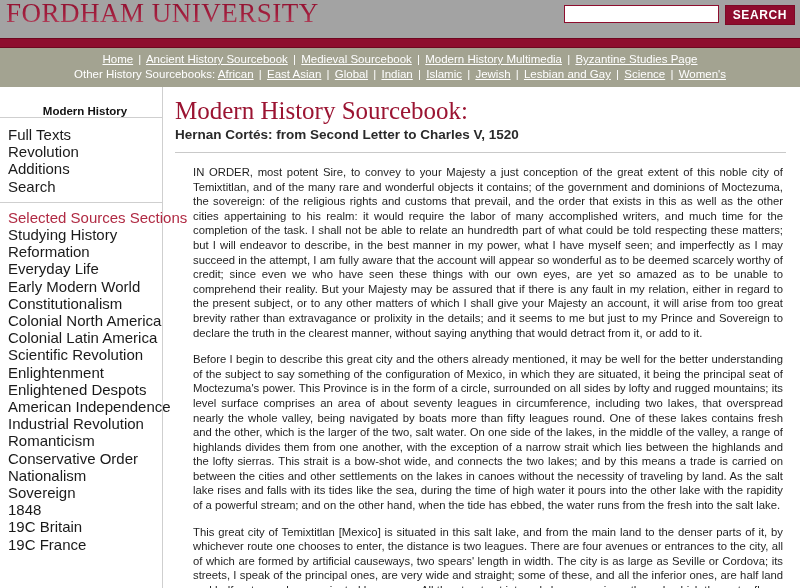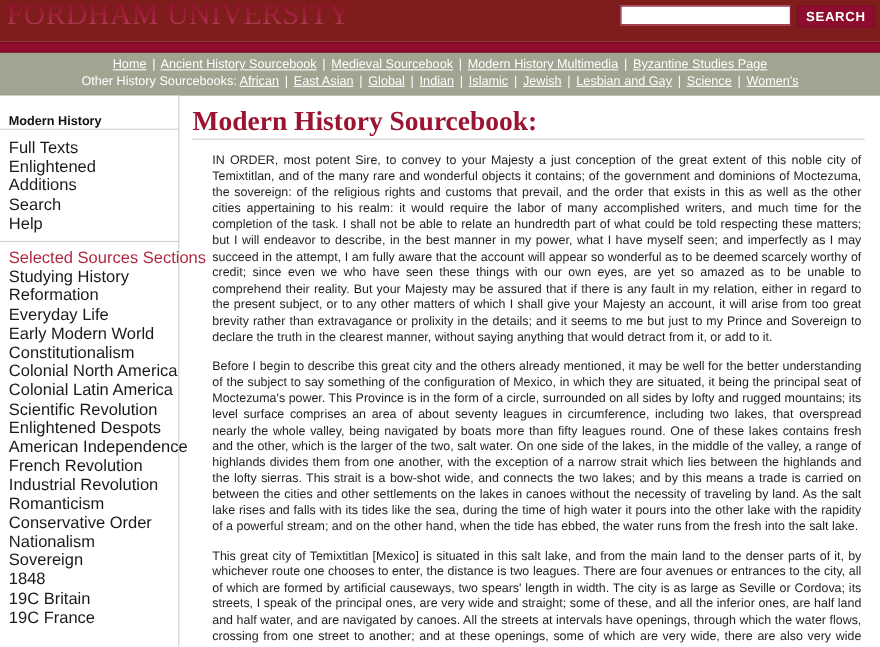--- a/index.html
+++ b/index.html
@@ -12,21 +12,21 @@
     height: 588px;
     overflow: hidden;
     font-family: "Liberation Sans", sans-serif;
     color: #222222;
   }
 
   
   .masthead {
     position: relative;
     height: 38px;
-    background: #7f1d1d;
+    background: #a3a3a3;
   }
   .brand {
     position: absolute;
     left: 6px;
     top: -2px;
     font-family: "Liberation Serif", serif;
     font-size: 27px;
     letter-spacing: 0.5px;
     color: #9b1432;
     background: linear-gradient(180deg, #8d0b2b 0%, #a3203f 55%, #b8536a 100%);
@@ -114,20 +114,21 @@
     background: #ffffff;
     flex: 0 0 163px;
   }
   .sb-title {
     font-size: 11.5px;
     font-weight: bold;
     color: #111111;
     padding: 18px 0 0 8px;
     height: 30px;
     box-sizing: border-box;
+    text-align: center;
   }
   .sb-divider {
     border-top: 1px solid #cfcfcf;
     margin: 0;
     height: 0;
   }
   .sb-group { padding: 8px 0 7px 8px; }
   .sb-group.tight { padding-top: 6px; }
   .sb-item {
     font-size: 15px;
@@ -144,21 +145,21 @@
     padding: 10px 14px 0 12px;
     box-sizing: border-box;
     min-width: 0;
   }
   .page-title {
     font-family: "Liberation Serif", serif;
     font-size: 25px;
     line-height: 28px;
     color: #9b1432;
     margin: 0 0 1px 0;
-    font-weight: bold;
+    font-weight: normal;
   }
   .page-subtitle {
     font-size: 13.5px;
     font-weight: bold;
     color: #2a2a2a;
     margin: 0 0 8px 0;
     line-height: 18px;
   }
   .hr {
     border-top: 1px solid #c9c9c9;
@@ -221,54 +222,54 @@
 </div>
 
 <div class="columns">
 
   <div class="sidebar">
     <div class="sb-title">Modern History</div>
     <div class="sb-divider"></div>
 
     <div class="sb-group">
       <div class="sb-item">Full Texts</div>
-      <div class="sb-item">Enlightened</div>
+      <div class="sb-item">Revolution</div>
       <div class="sb-item">Additions</div>
       <div class="sb-item">Search</div>
-      <div class="sb-item">Help</div>
     </div>
 
     <div class="sb-divider"></div>
 
     <div class="sb-group tight">
       <div class="sb-item accent">Selected Sources Sections</div>
       <div class="sb-item">Studying History</div>
       <div class="sb-item">Reformation</div>
       <div class="sb-item">Everyday Life</div>
       <div class="sb-item">Early Modern World</div>
       <div class="sb-item">Constitutionalism</div>
       <div class="sb-item">Colonial North America</div>
       <div class="sb-item">Colonial Latin America</div>
       <div class="sb-item">Scientific Revolution</div>
+      <div class="sb-item">Enlightenment</div>
       <div class="sb-item">Enlightened Despots</div>
       <div class="sb-item">American Independence</div>
-      <div class="sb-item">French Revolution</div>
       <div class="sb-item">Industrial Revolution</div>
       <div class="sb-item">Romanticism</div>
       <div class="sb-item">Conservative Order</div>
       <div class="sb-item">Nationalism</div>
       <div class="sb-item">Sovereign</div>
       <div class="sb-item">1848</div>
       <div class="sb-item">19C Britain</div>
       <div class="sb-item">19C France</div>
     </div>
   </div>
 
   <div class="content">
     <h1 class="page-title">Modern History Sourcebook:</h1>
+    <div class="page-subtitle">Hernan Cortés: from Second Letter to Charles V, 1520</div>
     <div class="hr"></div>
     <div class="body-text">
       <p>IN ORDER, most potent Sire, to convey to your Majesty a just conception of the great extent of this noble city of Temixtitlan, and of the many rare and wonderful objects it contains; of the government and dominions of Moctezuma, the sovereign: of the religious rights and customs that prevail, and the order that exists in this as well as the other cities appertaining to his realm: it would require the labor of many accomplished writers, and much time for the completion of the task. I shall not be able to relate an hundredth part of what could be told respecting these matters; but I will endeavor to describe, in the best manner in my power, what I have myself seen; and imperfectly as I may succeed in the attempt, I am fully aware that the account will appear so wonderful as to be deemed scarcely worthy of credit; since even we who have seen these things with our own eyes, are yet so amazed as to be unable to comprehend their reality. But your Majesty may be assured that if there is any fault in my relation, either in regard to the present subject, or to any other matters of which I shall give your Majesty an account, it will arise from too great brevity rather than extravagance or prolixity in the details; and it seems to me but just to my Prince and Sovereign to declare the truth in the clearest manner, without saying anything that would detract from it, or add to it.</p>
       <p>Before I begin to describe this great city and the others already mentioned, it may be well for the better understanding of the subject to say something of the configuration of Mexico, in which they are situated, it being the principal seat of Moctezuma's power. This Province is in the form of a circle, surrounded on all sides by lofty and rugged mountains; its level surface comprises an area of about seventy leagues in circumference, including two lakes, that overspread nearly the whole valley, being navigated by boats more than fifty leagues round. One of these lakes contains fresh and the other, which is the larger of the two, salt water. On one side of the lakes, in the middle of the valley, a range of highlands divides them from one another, with the exception of a narrow strait which lies between the highlands and the lofty sierras. This strait is a bow-shot wide, and connects the two lakes; and by this means a trade is carried on between the cities and other settlements on the lakes in canoes without the necessity of traveling by land. As the salt lake rises and falls with its tides like the sea, during the time of high water it pours into the other lake with the rapidity of a powerful stream; and on the other hand, when the tide has ebbed, the water runs from the fresh into the salt lake.</p>
       <p>This great city of Temixtitlan [Mexico] is situated in this salt lake, and from the main land to the denser parts of it, by whichever route one chooses to enter, the distance is two leagues. There are four avenues or entrances to the city, all of which are formed by artificial causeways, two spears' length in width. The city is as large as Seville or Cordova; its streets, I speak of the principal ones, are very wide and straight; some of these, and all the inferior ones, are half land and half water, and are navigated by canoes. All the streets at intervals have openings, through which the water flows, crossing from one street to another; and at these openings, some of which are very wide, there are also very wide bridges, composed of large pieces of timber, of great strength and well put together; on many of these bridges ten horses can go abreast. Foreseeing that if the inhabitants of the city should prove treacherous, they would possess great advantages from the manner in which the city is constructed, since by removing the bridges at the entrances, and abandoning the place, they could leave us to perish by famine without our being able to reach the main land, as soon as I had entered it, I made great haste to build four brigatines, which were soon finished, and were large enough to take ashore three hundred men and the horses, whenever it should become necessary.</p>
     </div>
   </div>
 </div>
 
 </body></html>

